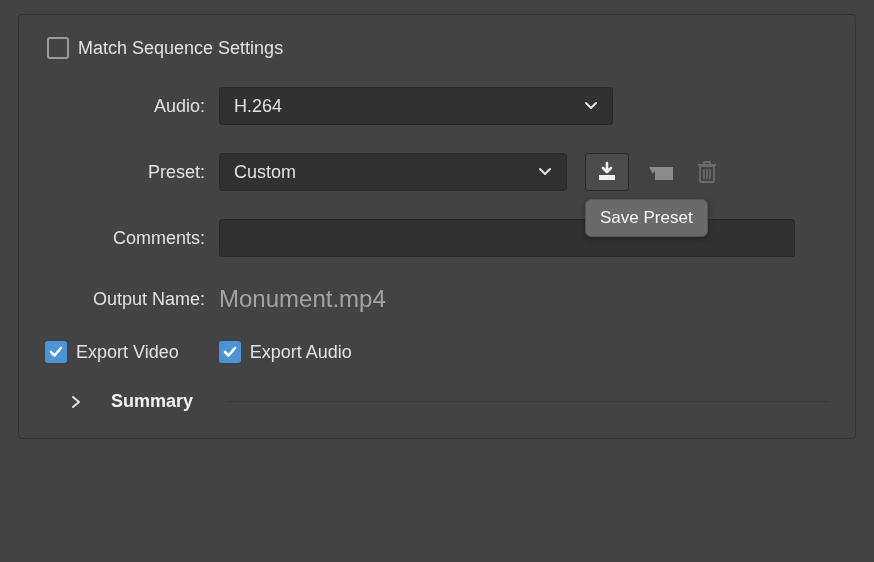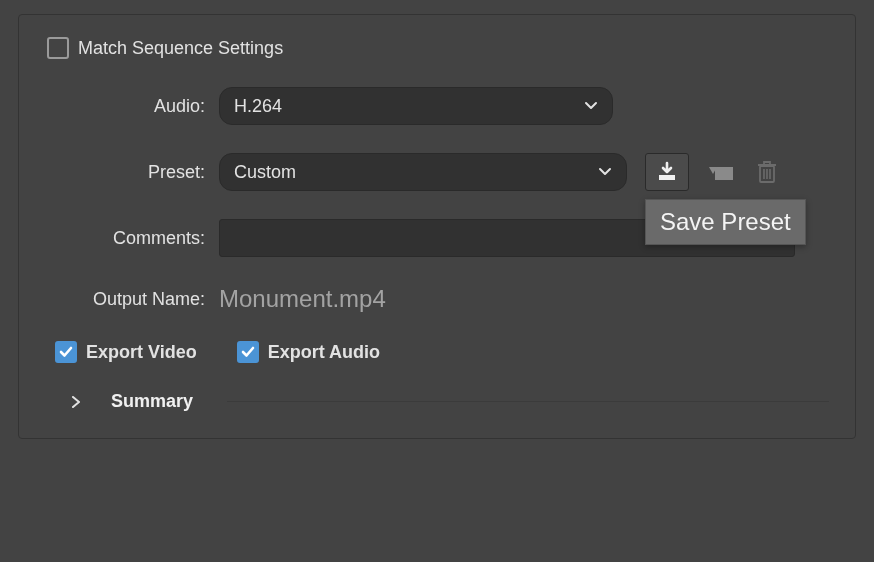--- a/index.html
+++ b/index.html
@@ -85,35 +85,35 @@
   .label-cell {
     width: 176px;
     text-align: right;
     padding-right: 14px;
     color: #e2e2e2;
     font-size: 18px;
   }
   .select {
     background: #313131;
     border: 1px solid #2a2a2a;
-    border-radius: 13px;
+    border-radius: 3px;
     height: 38px;
     display: flex;
     align-items: center;
     justify-content: space-between;
     padding: 0 14px;
     color: #e2e2e2;
     font-size: 18px;
     cursor: pointer;
   }
   .select .chev {
     margin-left: 12px;
   }
   .select-format { width: 394px; }
-  .select-preset { width: 408px; }
+  .select-preset { width: 348px; }
   .textinput {
     background: #313131;
     border: 1px solid #2a2a2a;
     border-radius: 3px;
     height: 38px;
     width: 576px;
     color: #e2e2e2;
     font-size: 18px;
     padding: 0 12px;
     outline: none;
@@ -148,37 +148,36 @@
     color: #6b6b6b;
     cursor: pointer;
   }
   .tooltip {
     position: absolute;
     top: 46px;
     left: 0;
     background: #6a6a6a;
     border: 1px solid #555;
     color: #f4f4f4;
-    font-size: 24px;
+    font-size: 17px;
     padding: 8px 14px;
-    border-radius: 0;
+    border-radius: 6px;
     white-space: nowrap;
     box-shadow: 0 2px 6px rgba(0,0,0,0.3);
   }
   .output-link {
     color: #a3a3a3;
     font-size: 24px;
     cursor: pointer;
   }
   .export-checks {
     display: flex;
     align-items: center;
     gap: 40px;
-    margin-left: 12px;
-    font-weight: bold;
+    margin-left: 2px;
   }
   .summary-row {
     display: flex;
     align-items: center;
     gap: 28px;
     margin-left: 26px;
   }
   .summary-title {
     font-weight: 600;
     font-size: 18px;

